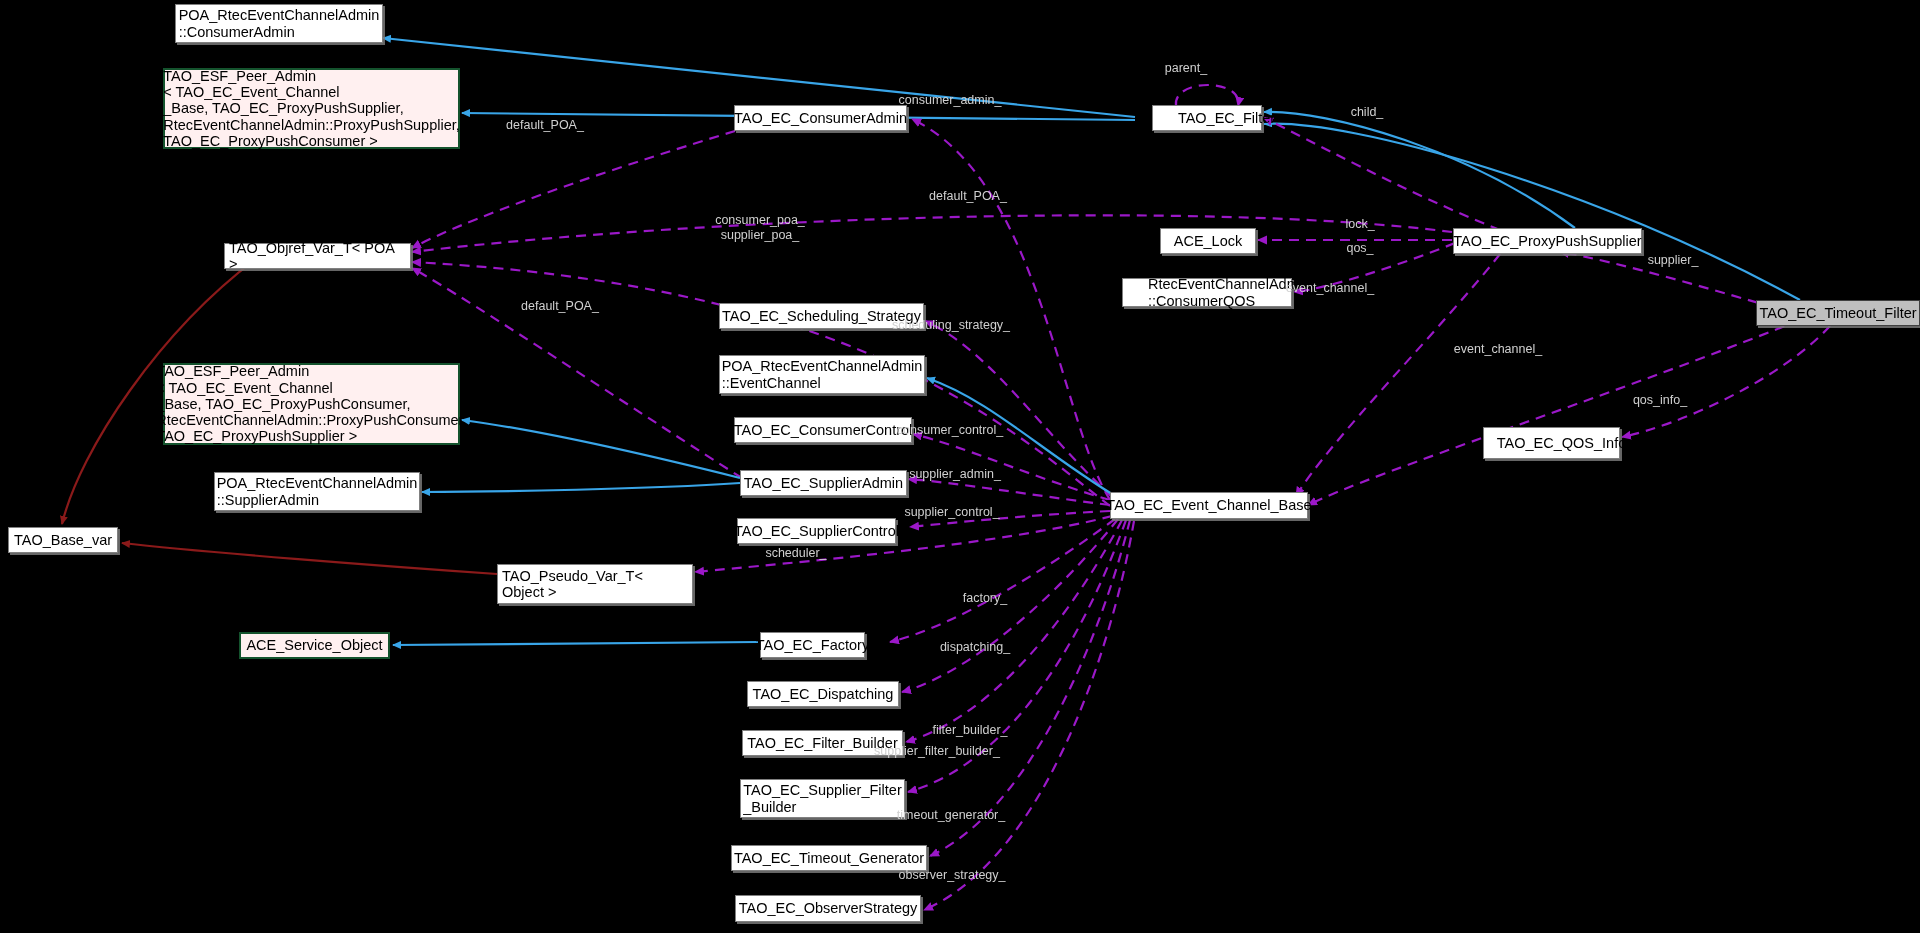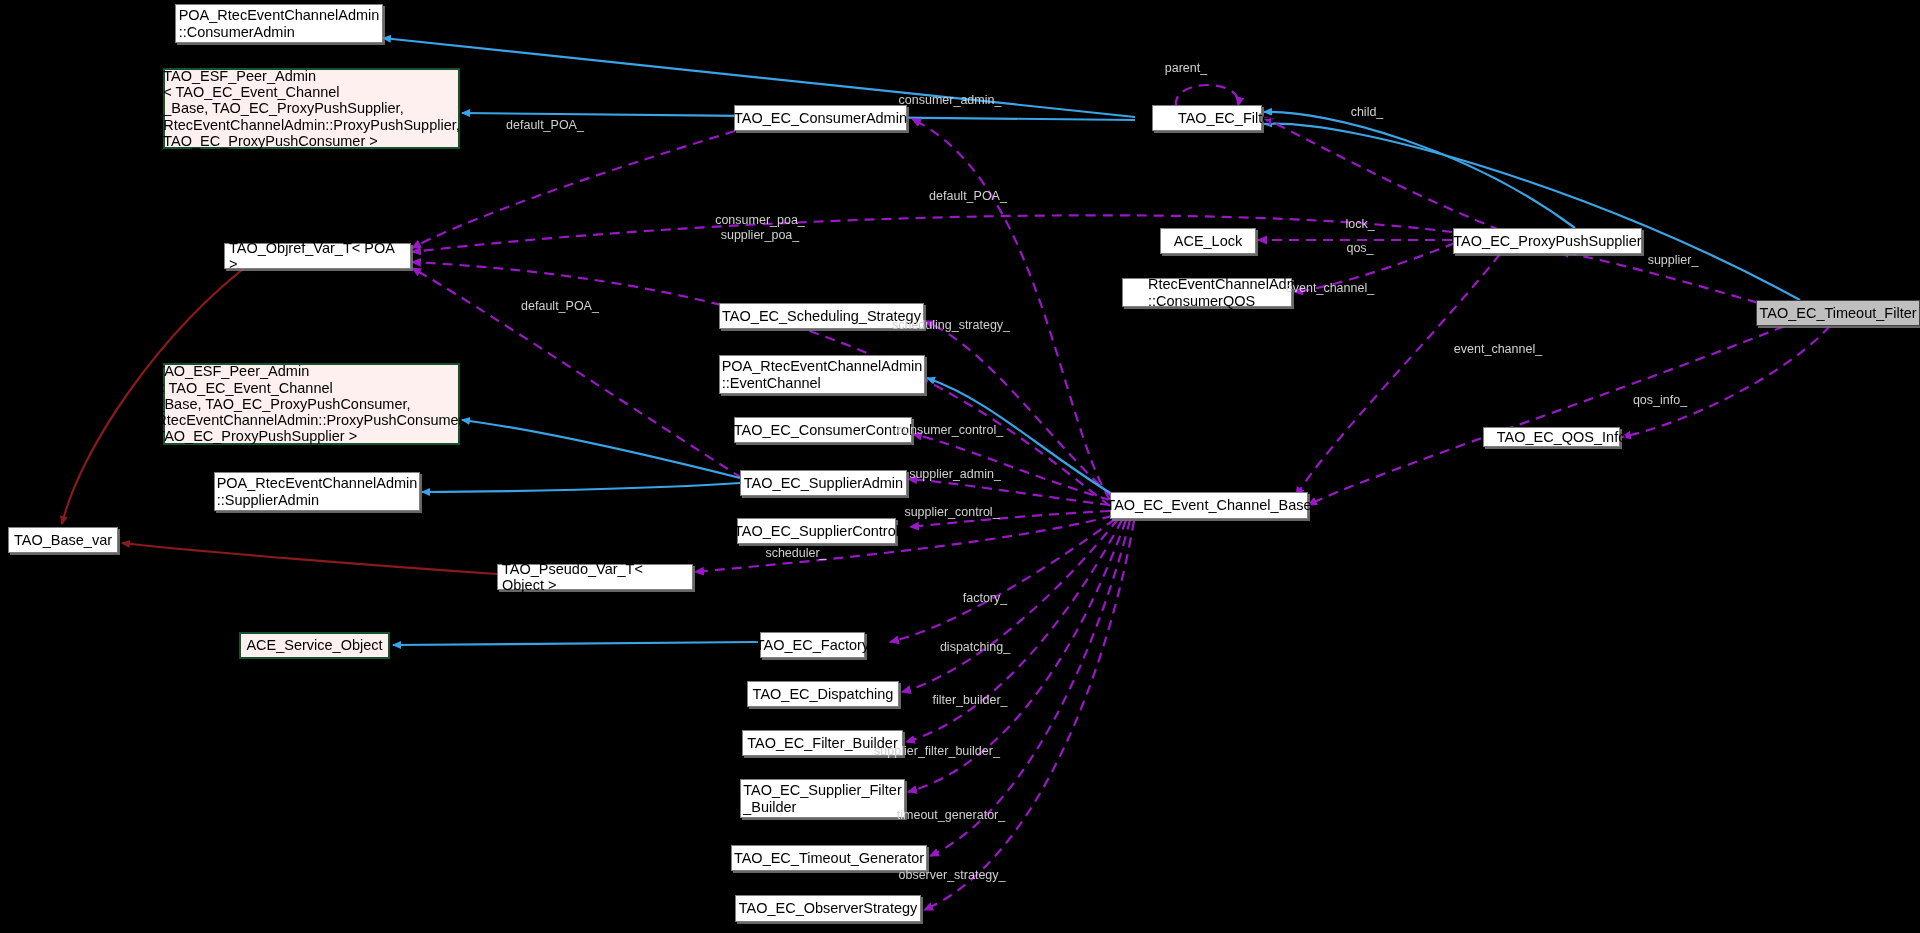--- a/index.html
+++ b/index.html
@@ -88,28 +88,28 @@
       <div class="node cur" style="left: 1756px; top: 300px; width: 164px; height: 26px;">TAO_EC_Timeout_Filter</div>
       <div class="node" style="left: 719px; top: 303px; width: 205px; height: 26px;">TAO_EC_Scheduling_Strategy</div>
       <div class="node" style="left: 719px; top: 355px; width: 206px; height: 39px;">POA_RtecEventChannelAdmin
 ::EventChannel</div>
       <div class="node red" style="left: 163px; top: 363px; width: 297px; height: 82px;">TAO_ESF_Peer_Admin
 &lt; TAO_EC_Event_Channel
 _Base, TAO_EC_ProxyPushConsumer,
 RtecEventChannelAdmin::ProxyPushConsumer,
 TAO_EC_ProxyPushSupplier &gt;</div>
       <div class="node" style="left: 734px; top: 417px; width: 178px; height: 26px;">TAO_EC_ConsumerControl</div>
-      <div class="node" style="left: 1483px; top: 427px; width: 137px; height: 20px; padding-left: 24px;">TAO_EC_QOS_Info</div>
+      <div class="node" style="left: 1483px; top: 427px; width: 137px; height: 32px; padding-left: 24px;">TAO_EC_QOS_Info</div>
       <div class="node" style="left: 214px; top: 472px; width: 206px; height: 39px;">POA_RtecEventChannelAdmin
 ::SupplierAdmin</div>
       <div class="node" style="left: 740px; top: 470px; width: 167px; height: 26px;">TAO_EC_SupplierAdmin</div>
       <div class="node" style="left: 1110px; top: 492px; width: 198px; height: 27px;">TAO_EC_Event_Channel_Base</div>
       <div class="node" style="left: 8px; top: 527px; width: 110px; height: 26px;">TAO_Base_var</div>
       <div class="node" style="left: 737px; top: 518px; width: 159px; height: 26px;">TAO_EC_SupplierControl</div>
-      <div class="node" style="left: 497px; top: 564px; width: 196px; height: 26px;">TAO_Pseudo_Var_T&lt; Object &gt;</div>
+      <div class="node" style="left: 497px; top: 564px; width: 196px; height: 40px;">TAO_Pseudo_Var_T&lt; Object &gt;</div>
       <div class="node red" style="left: 239px; top: 632px; width: 151px; height: 27px;">ACE_Service_Object</div>
       <div class="node" style="left: 760px; top: 632px; width: 105px; height: 26px;">TAO_EC_Factory</div>
       <div class="node" style="left: 747px; top: 681px; width: 152px; height: 26px;">TAO_EC_Dispatching</div>
       <div class="node" style="left: 742px; top: 730px; width: 161px; height: 26px;">TAO_EC_Filter_Builder</div>
       <div class="node" style="left: 740px; top: 779px; width: 165px; height: 39px;">TAO_EC_Supplier_Filter
 _Builder</div>
       <div class="node" style="left: 731px; top: 845px; width: 196px; height: 26px;">TAO_EC_Timeout_Generator</div>
       <div class="node" style="left: 735px; top: 895px; width: 186px; height: 27px;">TAO_EC_ObserverStrategy</div>
     </div>
   <div id="label-layer">
@@ -127,18 +127,18 @@
       <div class="elabel" style="left: 560px; top: 306px; transform: translate(-50%, -50%);">default_POA_</div>
       <div class="elabel" style="left: 951px; top: 325px; transform: translate(-50%, -50%);">scheduling_strategy_</div>
       <div class="elabel" style="left: 1498px; top: 349px; transform: translate(-50%, -50%);">event_channel_</div>
       <div class="elabel" style="left: 950px; top: 430px; transform: translate(-50%, -50%);">consumer_control_</div>
       <div class="elabel" style="left: 1660px; top: 400px; transform: translate(-50%, -50%);">qos_info_</div>
       <div class="elabel" style="left: 955px; top: 474px; transform: translate(-50%, -50%);">supplier_admin_</div>
       <div class="elabel" style="left: 952px; top: 512px; transform: translate(-50%, -50%);">supplier_control_</div>
       <div class="elabel" style="left: 788px; top: 553px; transform: translate(-50%, -50%); margin-left: 8px;">scheduler_</div>
       <div class="elabel" style="left: 985px; top: 598px; transform: translate(-50%, -50%);">factory_</div>
       <div class="elabel" style="left: 975px; top: 647px; transform: translate(-50%, -50%);">dispatching_</div>
-      <div class="elabel" style="left: 970px; top: 700px; transform: translate(-50%, -50%);">filter_builder_</div>
+      <div class="elabel" style="left: 970px; top: 730px; transform: translate(-50%, -50%);">filter_builder_</div>
       <div class="elabel" style="left: 937px; top: 751px; transform: translate(-50%, -50%);">supplier_filter_builder_</div>
       <div class="elabel" style="left: 951px; top: 815px; transform: translate(-50%, -50%);">timeout_generator_</div>
       <div class="elabel" style="left: 952px; top: 875px; transform: translate(-50%, -50%);">observer_strategy_</div>
     </div>
 </div>
 
 </body></html>

